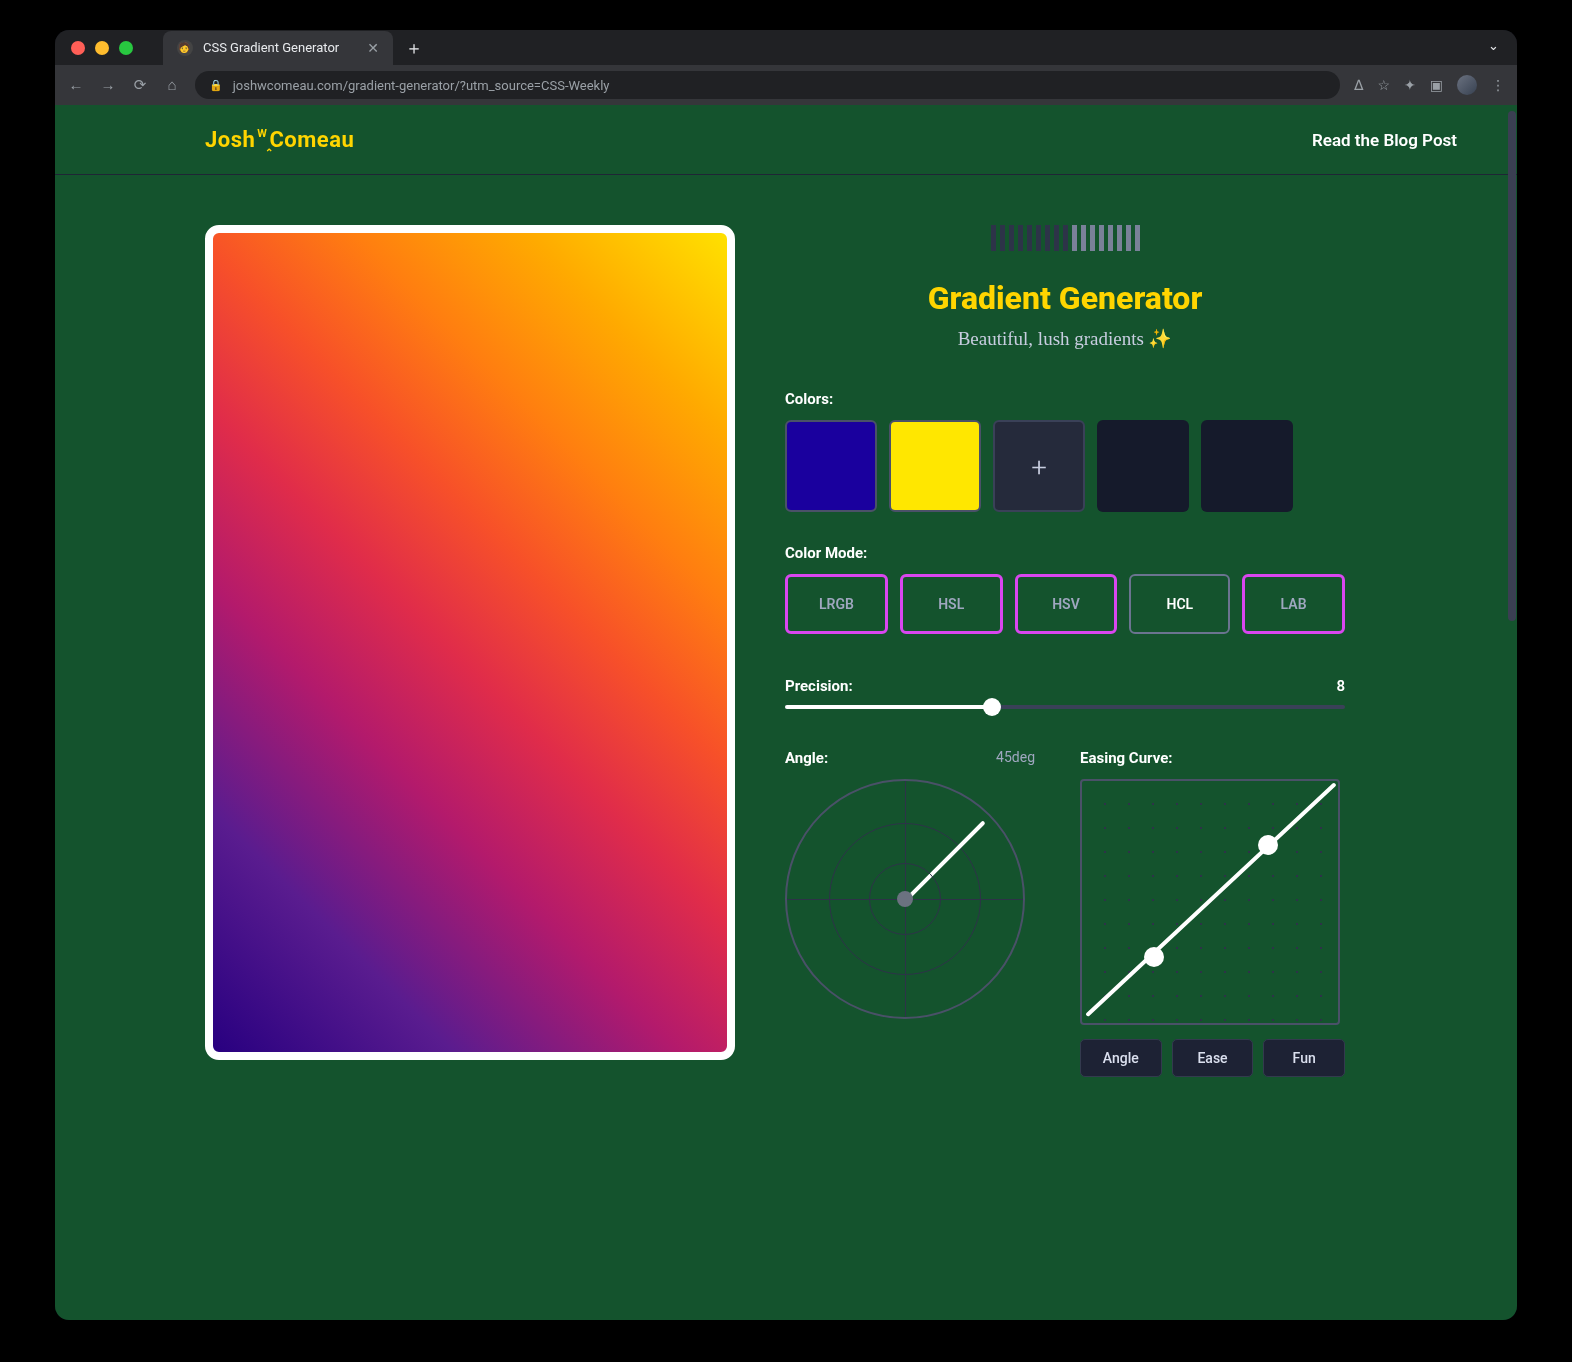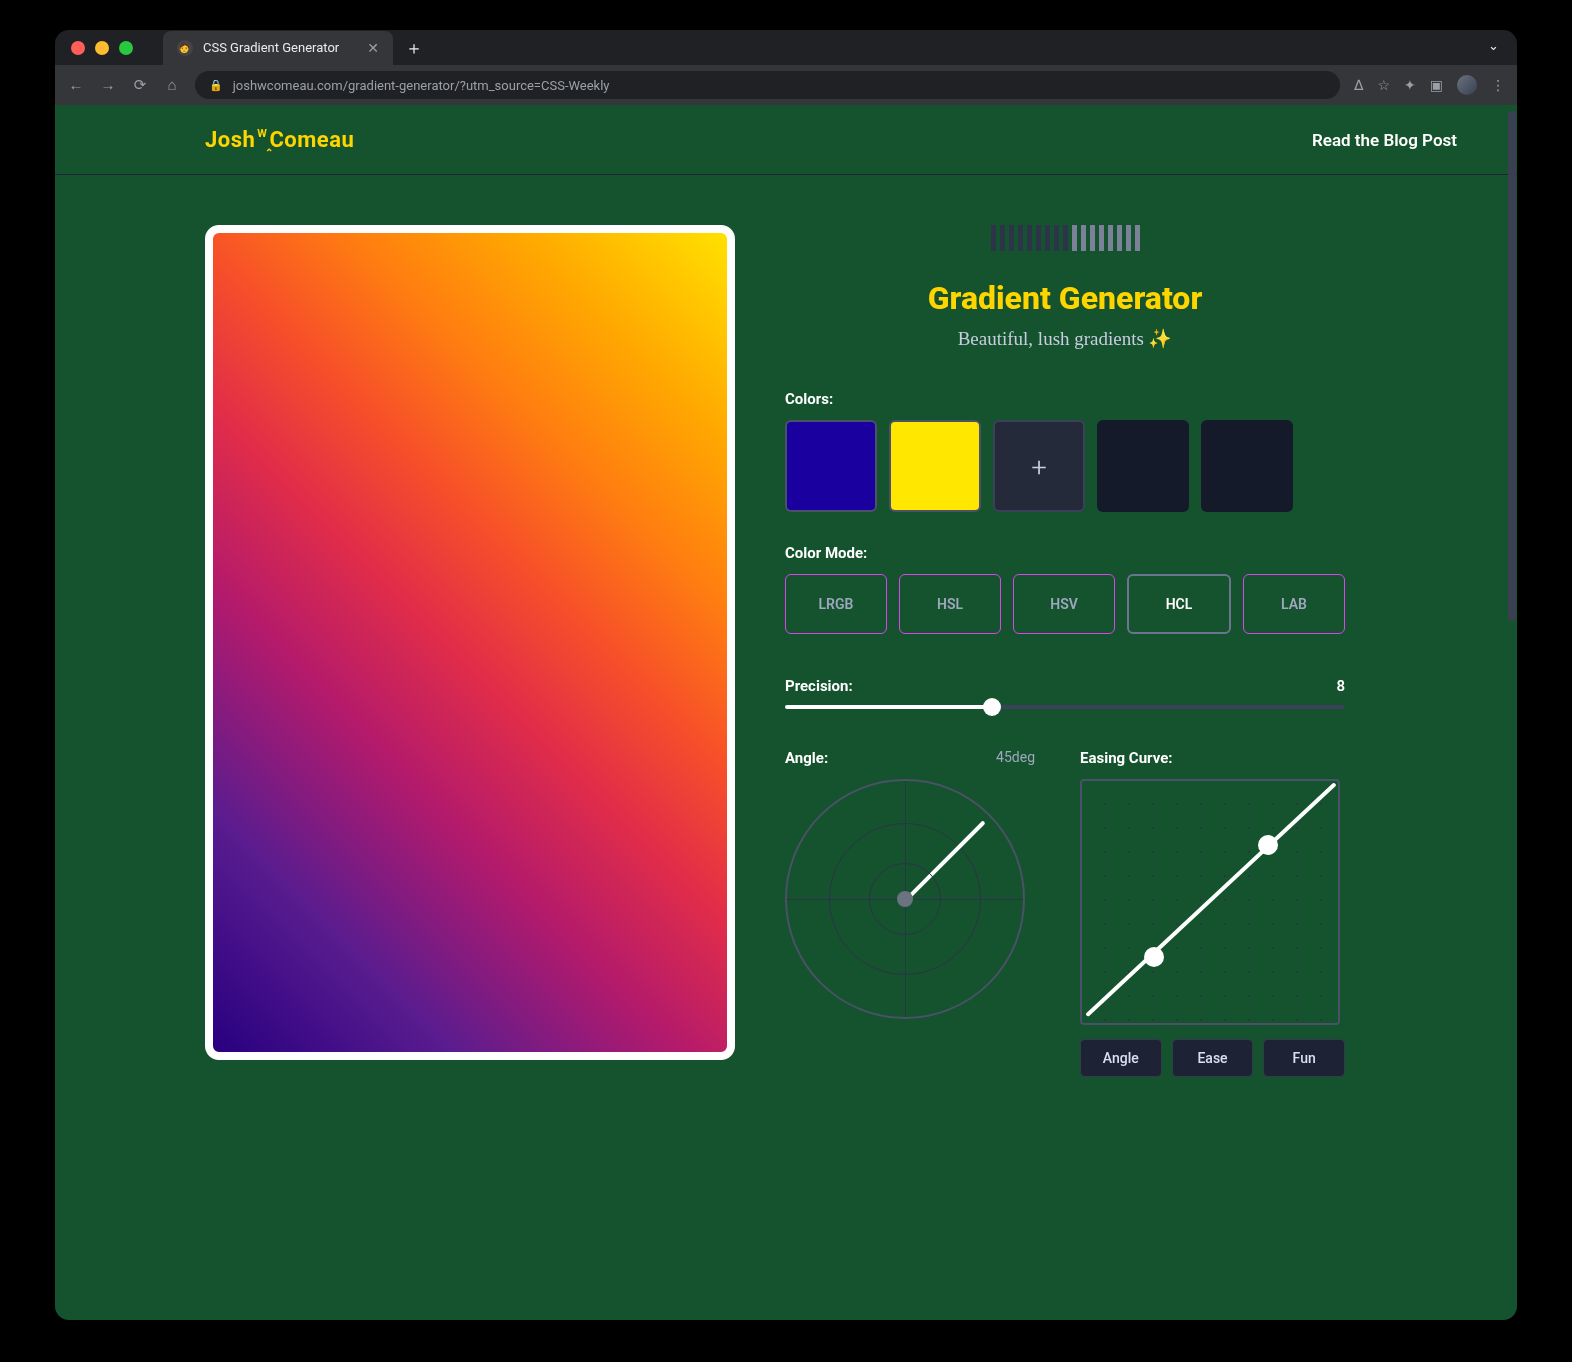--- a/index.html
+++ b/index.html
@@ -128,21 +128,21 @@
     width:92px; height:92px; border-radius:6px;
     border:2px solid #4a5168;
     display:flex; align-items:center; justify-content:center;
   }
   .swatch.filled.c0 { background:#1a009e; }
   .swatch.filled.c1 { background:#ffe700; }
   .swatch.add { background:#252a3b; border:2px solid #3a4158; color:#c8cde0; font-size:26px;}
   .swatch.empty { background:#151a2b; border:none;}
   .modes { display:flex; gap:12px; margin-bottom:30px;}
   .mode-btn {
-    flex:1; height:60px; border:1px solid #d946ef; border-radius:6px;
+    flex:1; height:60px; border:3px solid #d946ef; border-radius:6px;
     background:transparent; color:#9fa7bf; font-size:14px; font-weight:600;
     display:flex; align-items:center; justify-content:center;
   }
   .mode-btn.active { border:2px solid #6b7490; color:#fff;}
   .precision-row { display:flex; justify-content:space-between; align-items:center; margin-bottom:10px;margin-top:43px;}
   .precision-row .val { font-size:15px; font-weight:600;}
   .slider-track {
     height:4px; background:#3a4158; border-radius:2px; position:relative; margin-bottom:40px;
   }
   .slider-fill { position:absolute; left:0; top:0; height:4px; background:#fff; border-radius:2px; width:37%;}

